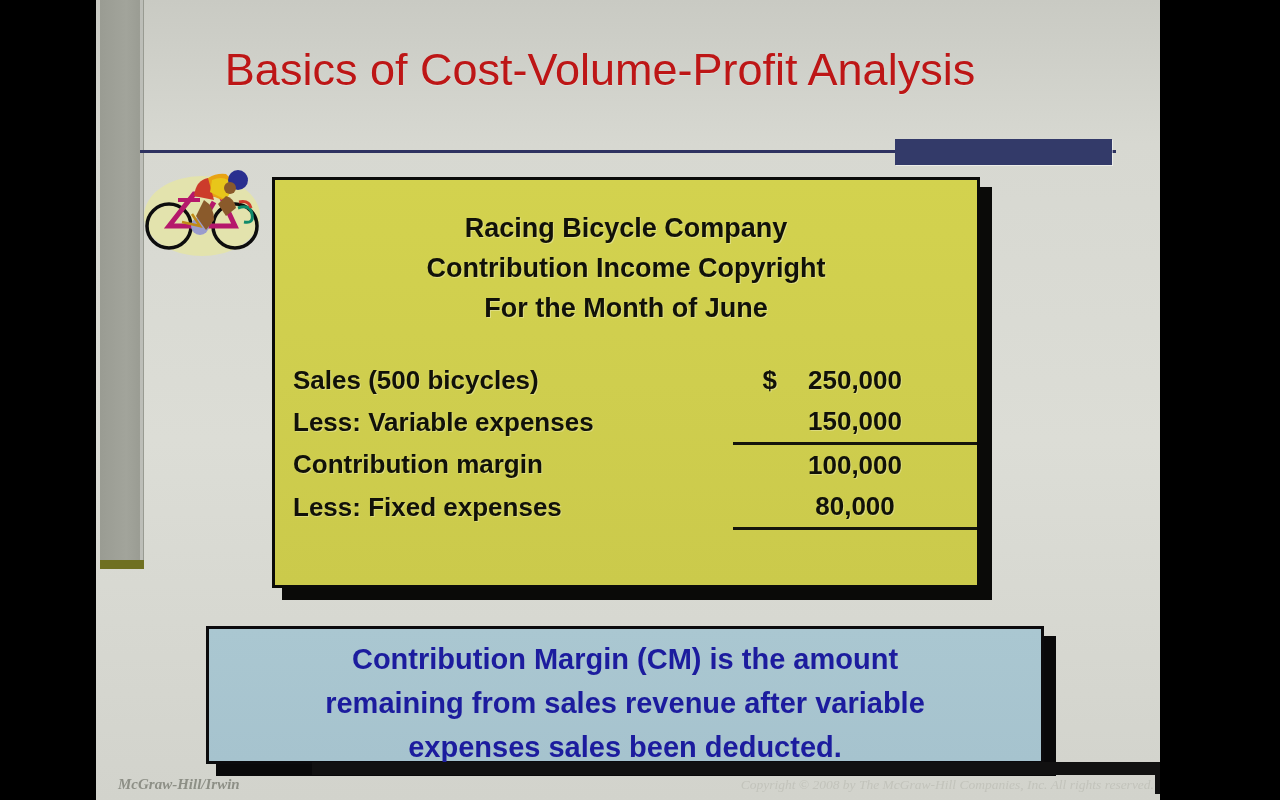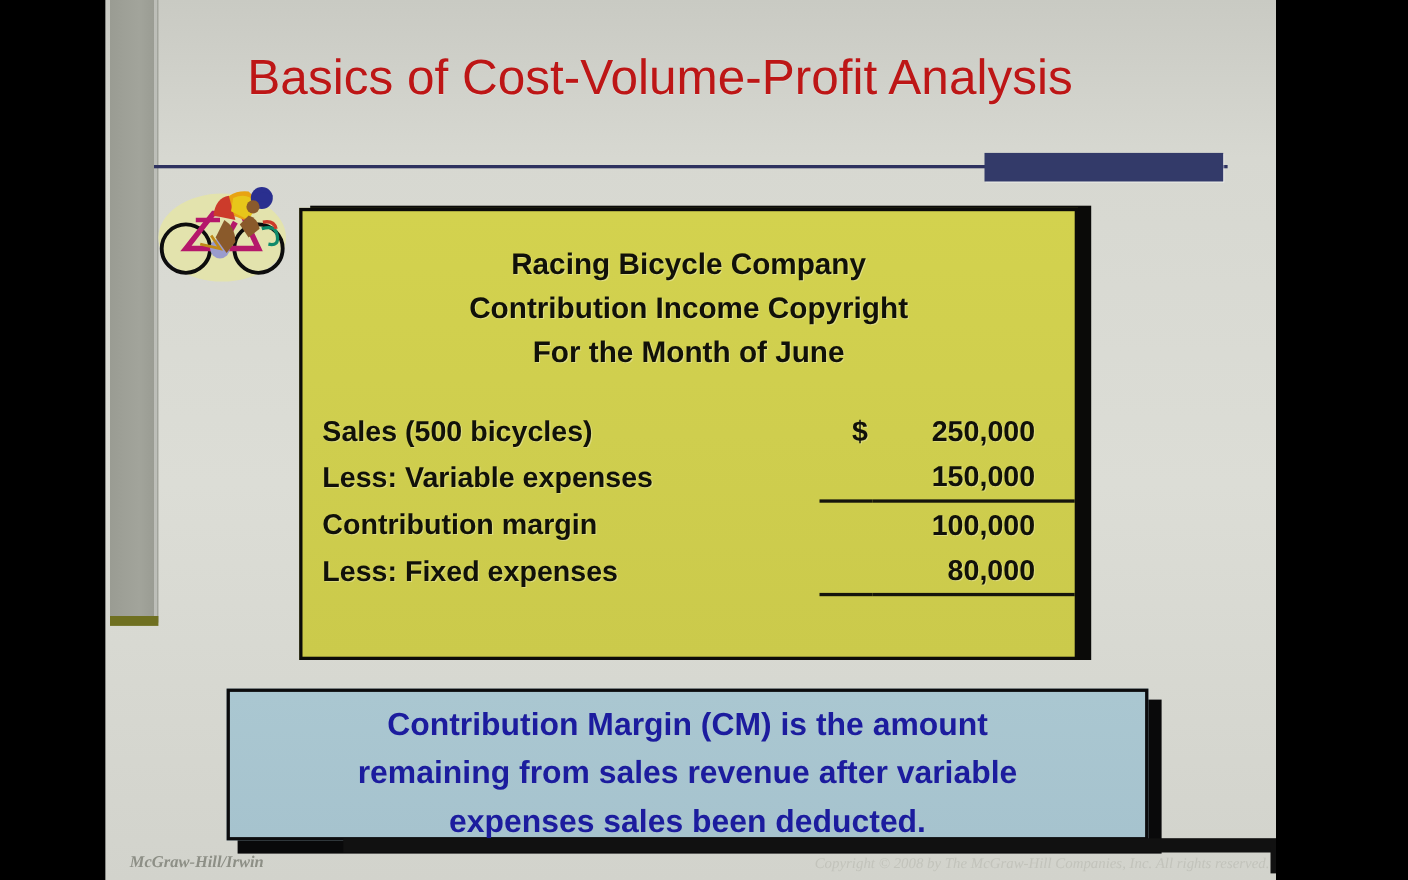--- a/index.html
+++ b/index.html
@@ -112,21 +112,20 @@
   .stmt-panel {
     position: absolute;
     left: 176px;
     top: 177px;
     width: 708px;
     height: 411px;
     background: #d4d24f;
     background-image: linear-gradient(180deg, #d3d24e 0%, #cfce4e 50%, #cbca4b 100%);
     border: 3px solid #0b0b09;
     box-sizing: border-box;
-    margin-top: 12px;
   }
   .stmt-head {
     margin-top: 28px;
     text-align: center;
     color: #111109;
     font-size: 27px;
     font-weight: bold;
     line-height: 40px;
     text-shadow: 1px 1px 0 rgba(255,255,255,0.30);
   }
@@ -140,21 +139,21 @@
     color: #111109;
     font-size: 26px;
     font-weight: bold;
     padding: 0;
     height: 41px;
     vertical-align: middle;
     text-shadow: 1px 1px 0 rgba(255,255,255,0.28);
   }
   td.lbl { padding-left: 18px; white-space: nowrap; }
   td.cur { width: 44px; text-align: right; padding-right: 4px; }
-  td.amt { width: 148px; text-align: right; padding-right: 36px; white-space: nowrap; }
+  td.amt { width: 148px; text-align: center; padding-right: 48px; white-space: nowrap; }
 
   tr.rule-single td.cur,
   tr.rule-single td.amt { border-bottom: 3px solid #15150c; }
   tr.rule-double td.cur,
   tr.rule-double td.amt { border-bottom: 3px double #15150c; padding-bottom: 2px; }
 
   
   .callout-shadow {
     position: absolute;
     left: 120px;

